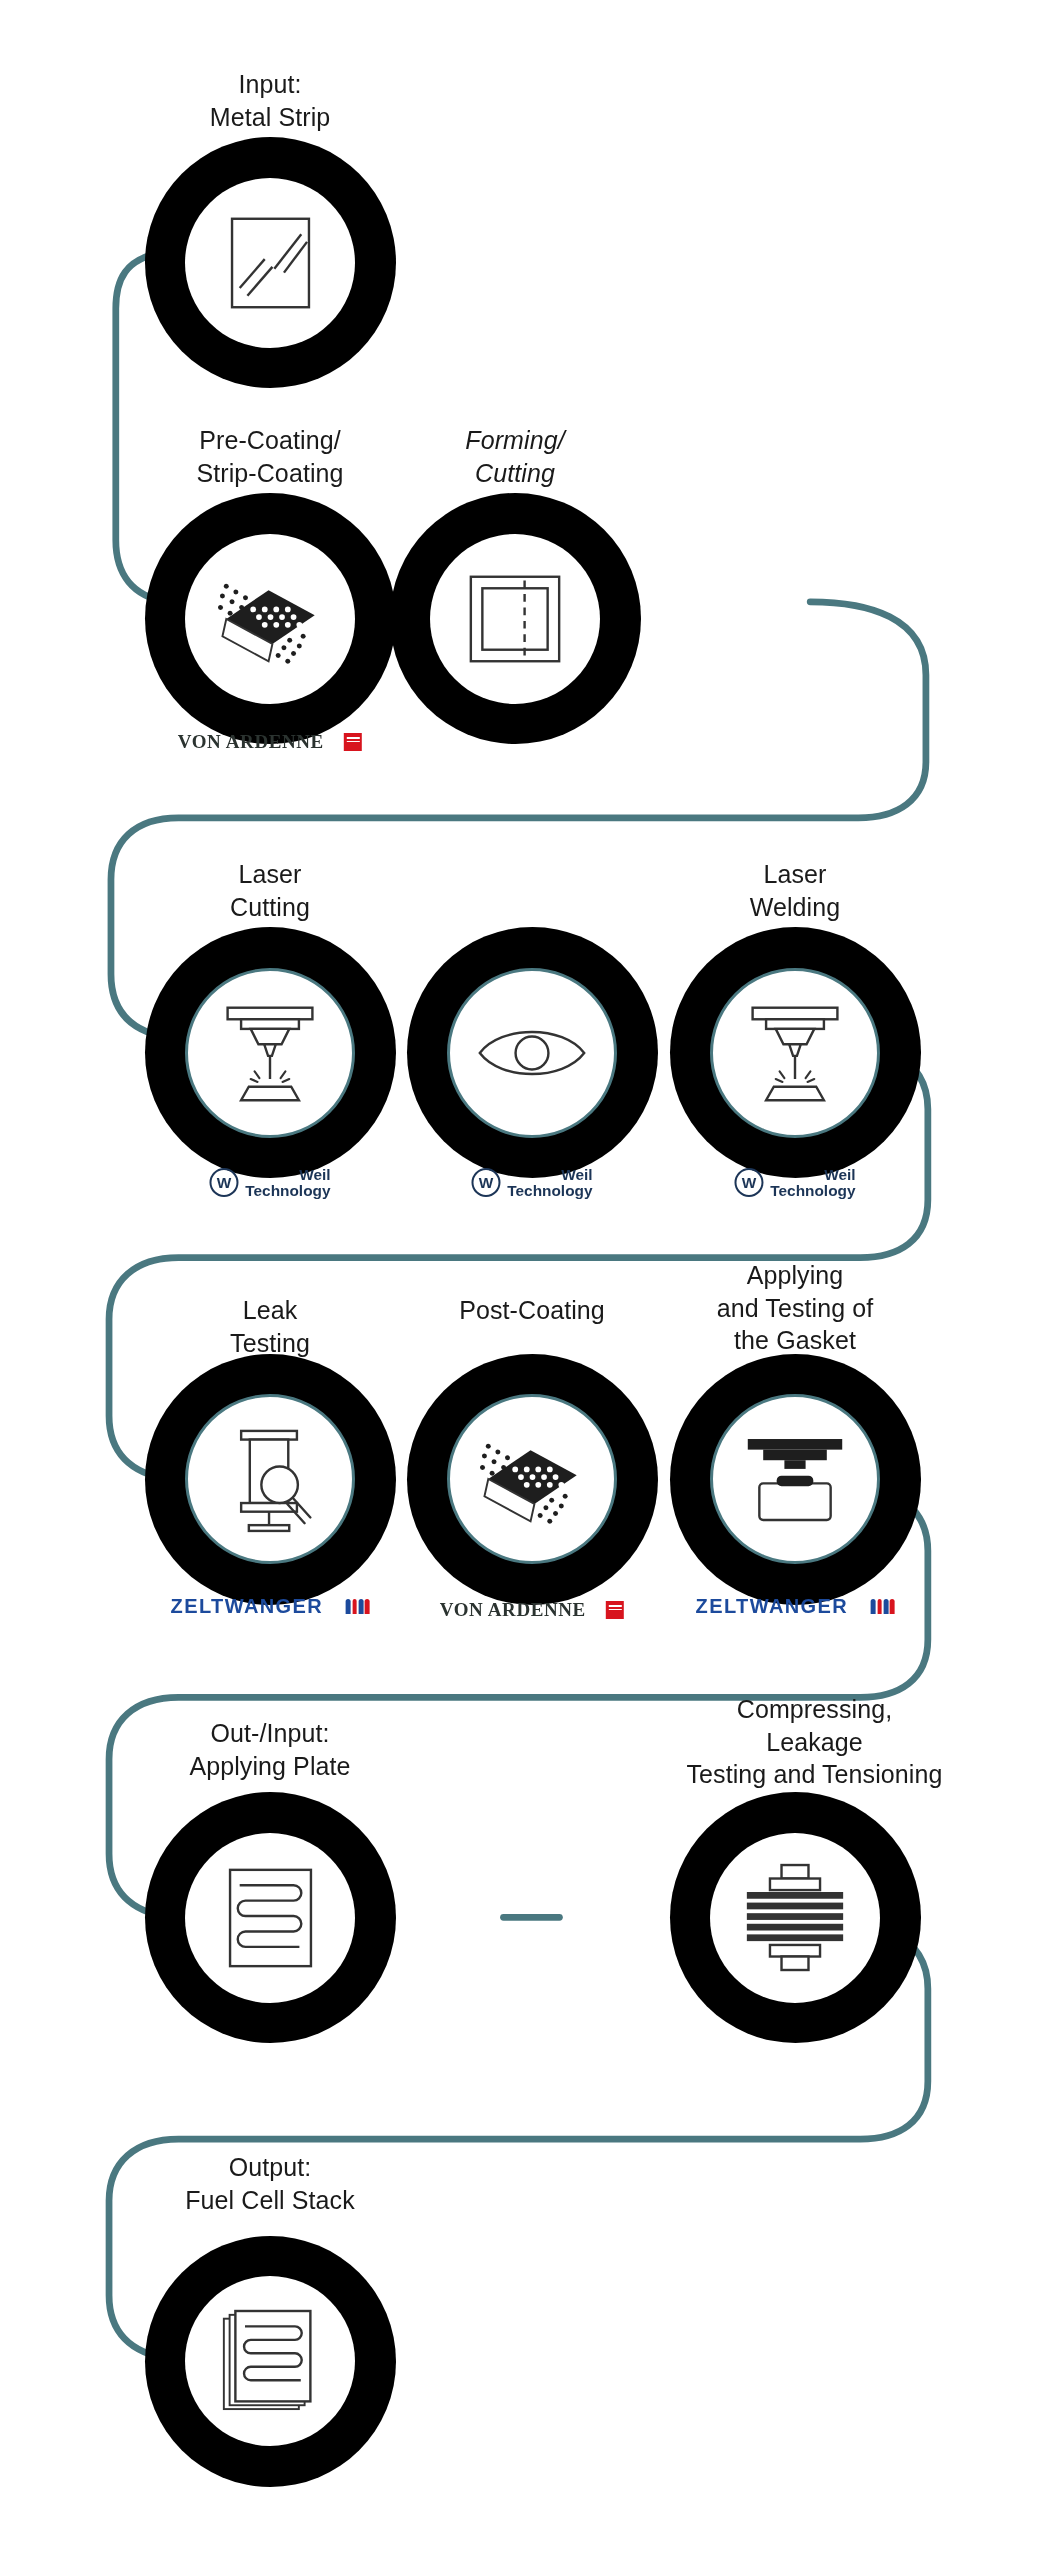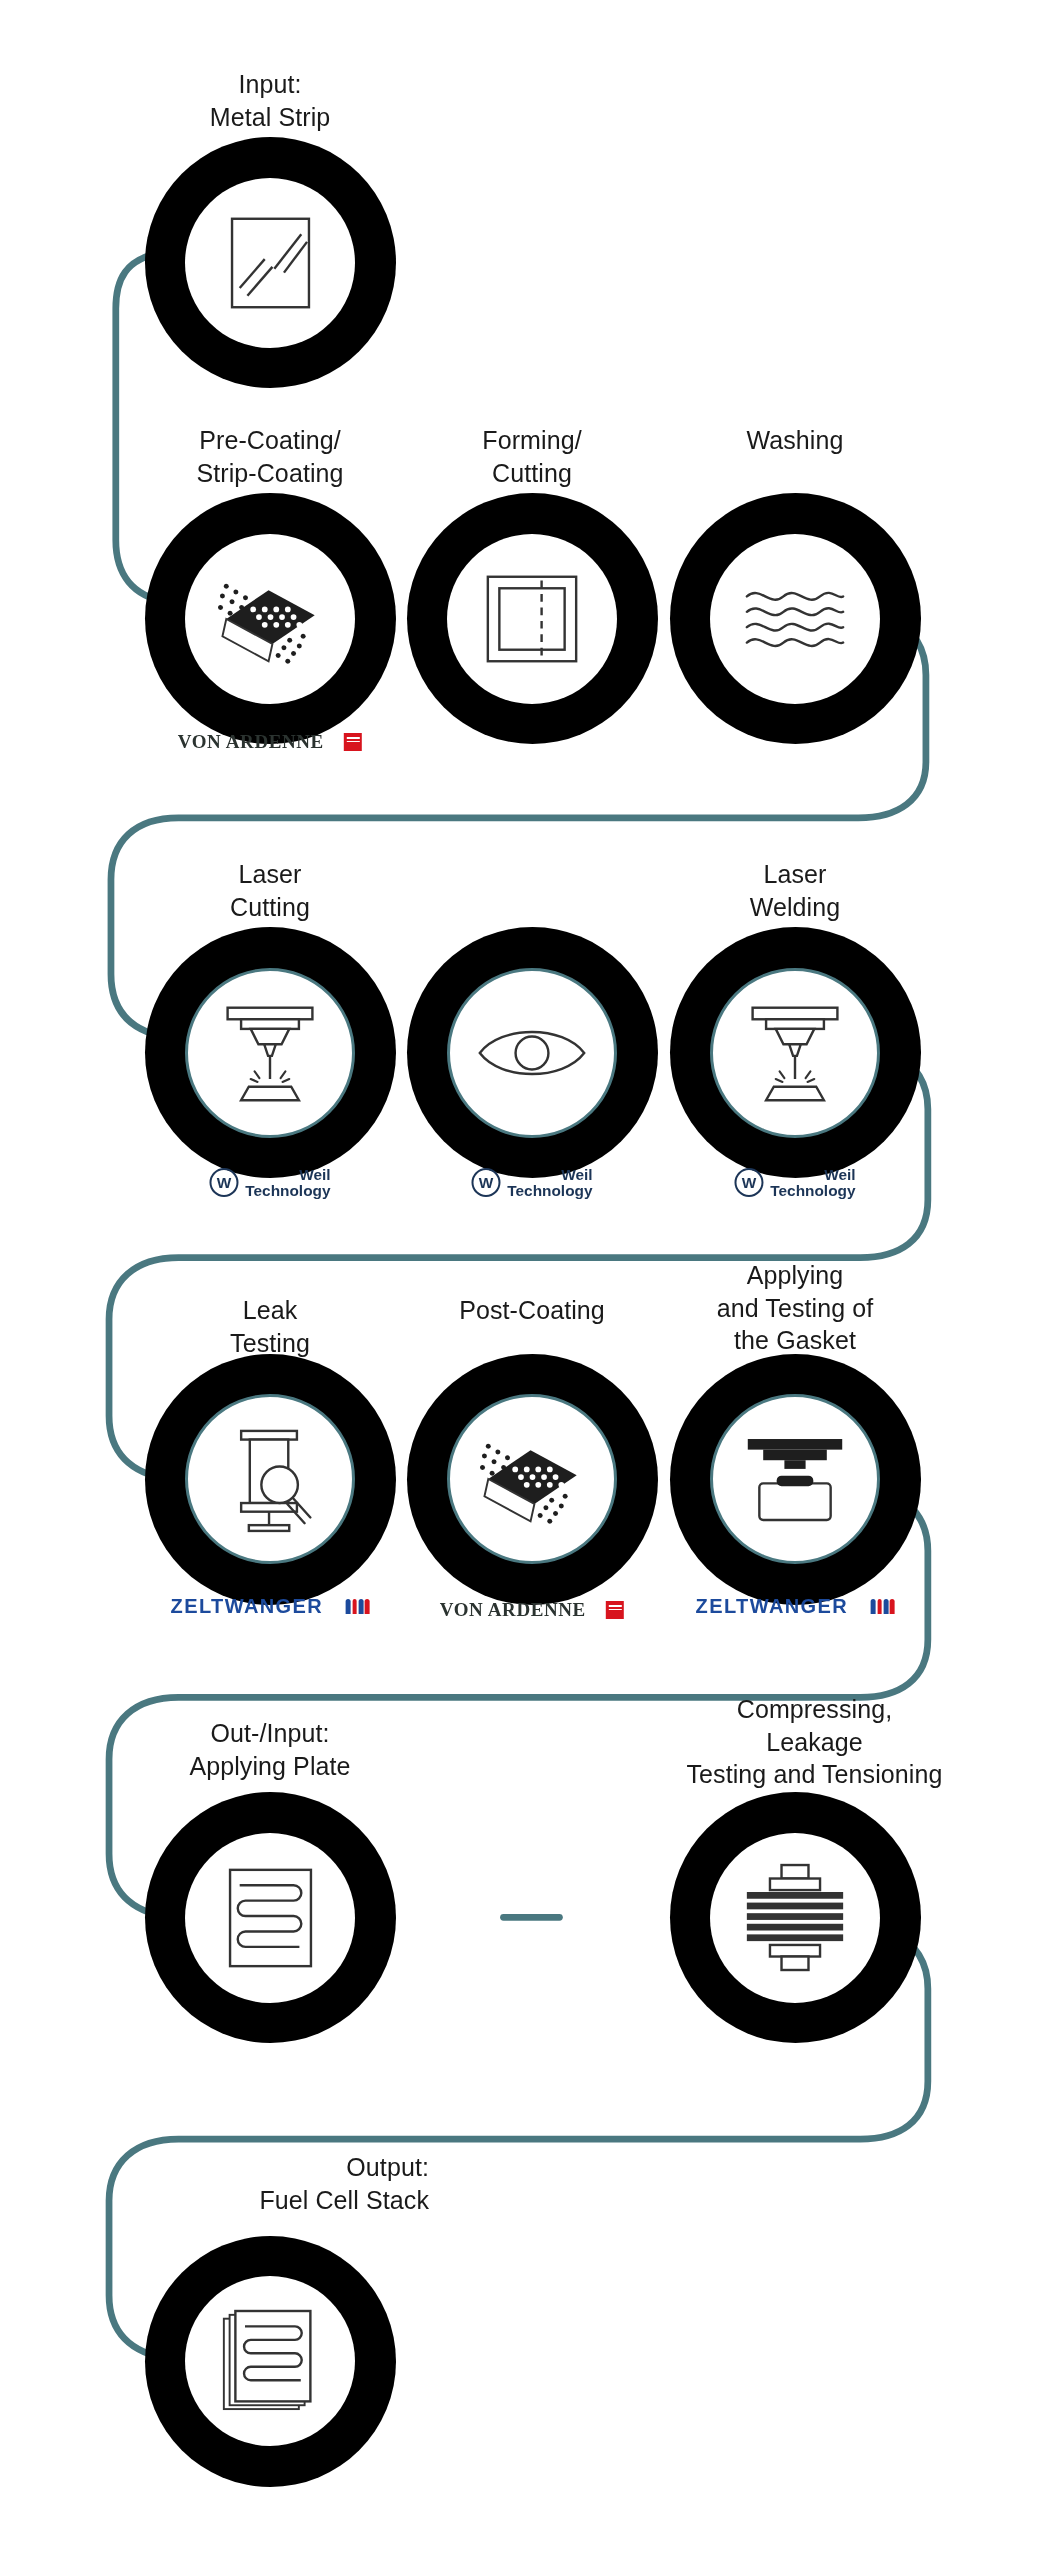--- a/index.html
+++ b/index.html
@@ -230,47 +230,33 @@
           <circle cx="82" cy="100" r="2.6"></circle>
         </g>
       </svg>
     </div>
     <div class="logo logo-vonardenne" style="top:307px;">
       <span class="txt">VON ARDENNE</span>
       <span class="mark"></span>
     </div>
   </div>
 
-  <div class="node" style="left:397px; top:424px; width:270px; height:318px;">
+  <div class="node" style="left:380px; top:424px; width:270px; height:318px;font-style:italic;">
     <div class="node-label" style="top:0px;">Forming/
 Cutting</div>
     <div class="ring" style="left:9.6px; top:69px; width:251px; height:251px;"></div>
     <div class="inner" style="left:50px; top:110px; width:170px; height:170px;">
       <svg width="100" height="96" viewBox="0 0 104 100">
         <rect x="6" y="6" width="92" height="88" fill="#fff" stroke="#333" stroke-width="2.5"></rect>
         <rect x="18" y="18" width="68" height="64" fill="#fff" stroke="#333" stroke-width="2.5"></rect>
         <line x1="62" y1="10" x2="62" y2="90" stroke="#333" stroke-width="2.5" stroke-dasharray="8 6"></line>
       </svg>
     </div>
   </div>
 
-  <div class="node" style="left:660px; top:424px; width:270px; height:318px;">
-    <div class="node-label" style="top:0px;">Washing</div>
-    <div class="ring" style="left:9.6px; top:69px; width:251px; height:251px;"></div>
-    <div class="inner" style="left:50px; top:110px; width:170px; height:170px;">
-      <svg width="108" height="77" viewBox="0 0 112 80">
-        <g fill="none" stroke="#333" stroke-width="2.5" stroke-linecap="round">
-          <path d="M6,16 C20,4 30,28 44,16 C58,4 68,28 82,16 C94,6 100,20 106,16"></path>
-          <path d="M6,32 C20,20 30,44 44,32 C58,20 68,44 82,32 C94,22 100,36 106,32"></path>
-          <path d="M6,48 C20,36 30,60 44,48 C58,36 68,60 82,48 C94,38 100,52 106,48"></path>
-          <path d="M6,64 C20,52 30,76 44,64 C58,52 68,76 82,64 C94,54 100,68 106,64"></path>
-        </g>
-      </svg>
-    </div>
-  </div>
 
   <div class="node" style="left:135px; top:858px; width:270px; height:328px;">
     <div class="node-label" style="top:0px;">Laser
 Cutting</div>
     <div class="ring" style="left:9.6px; top:69px; width:251px; height:251px;"></div>
     <div class="inner ringed" style="left:50px; top:110px; width:170px; height:170px;">
       <svg width="112" height="106" viewBox="0 0 116 110">
         <rect x="14" y="8" width="88" height="12" fill="#fff" stroke="#333" stroke-width="2.5"></rect>
         <rect x="28" y="20" width="60" height="10" fill="#fff" stroke="#333" stroke-width="2.5"></rect>
         <polygon points="38,30 78,30 70,46 46,46" fill="#fff" stroke="#333" stroke-width="2.5"></polygon>
@@ -468,21 +454,21 @@
         <rect x="4" y="52" width="100" height="7" fill="#333"></rect>
         <rect x="4" y="63" width="100" height="7" fill="#333"></rect>
         <rect x="4" y="74" width="100" height="7" fill="#333"></rect>
         <rect x="28" y="85" width="52" height="12" fill="#fff" stroke="#333" stroke-width="2.5"></rect>
         <rect x="40" y="97" width="28" height="14" fill="#fff" stroke="#333" stroke-width="2.5"></rect>
       </svg>
     </div>
   </div>
 
   <div class="node" style="left:135px; top:2151px; width:289px; height:328px;">
-    <div class="node-label" style="top:0px; left:135px;text-align:right;">Output:
+    <div class="node-label" style="top:0px; left:135px;">Output:
 Fuel Cell Stack</div>
     <div class="ring" style="left:9.6px; top:85px; width:251px; height:251px;"></div>
     <div class="inner" style="left:50px; top:125px; width:170px; height:170px;">
       <svg width="100" height="108" viewBox="0 0 104 112">
         <rect x="4" y="12" width="78" height="94" fill="#fff" stroke="#333" stroke-width="2"></rect>
         <rect x="10" y="8" width="78" height="94" fill="#fff" stroke="#333" stroke-width="2"></rect>
         <rect x="16" y="4" width="78" height="94" fill="#fff" stroke="#333" stroke-width="2.5"></rect>
         <path d="M26,20 L78,20 A7,7 0 0 1 78,34 L32,34 A7,7 0 0 0 32,48 L78,48
                  A7,7 0 0 1 78,62 L32,62 A7,7 0 0 0 32,76 L84,76" fill="none" stroke="#333" stroke-width="2.5"></path>
       </svg>

